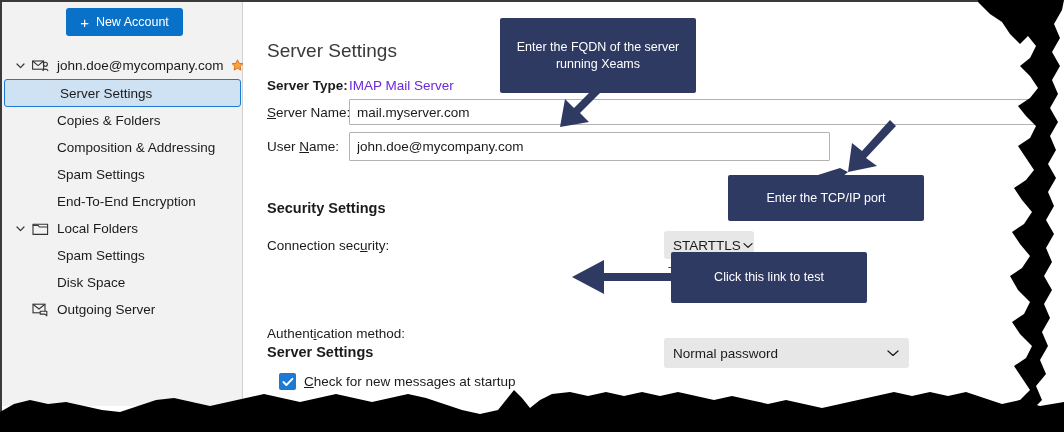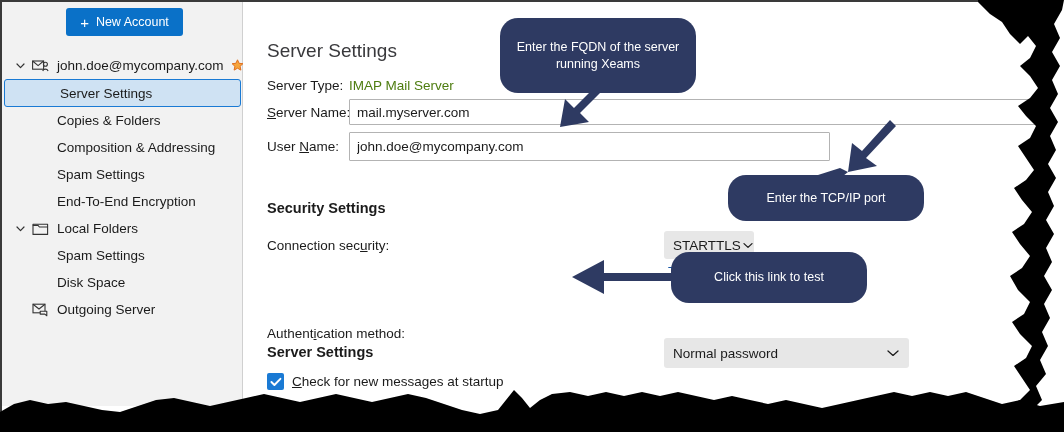--- a/index.html
+++ b/index.html
@@ -169,21 +169,21 @@
     position: absolute;
     font-size: 13.5px;
     color: #1b1b1b;
     white-space: nowrap;
   }
   .lbl u { text-decoration: underline; }
 
   .txt {
     position: absolute;
     font-size: 13.5px;
-    color: #4d7c0f;
+    color: #6d28d9;
     white-space: nowrap;
   }
 
   .tb {
     position: absolute;
     box-sizing: border-box;
     border: 1px solid #b3b3b3;
     background: #ffffff;
     font-family: "Liberation Sans", sans-serif;
     font-size: 13.5px;
@@ -229,21 +229,21 @@
     top: 263px;
     font-size: 12.5px;
     color: #1757a8;
     text-decoration: underline;
     cursor: pointer;
     white-space: nowrap;
   }
 
   .cbrow {
     position: absolute;
-    left: 23px;
+    left: 35px;
     top: 371px;
     display: flex;
     align-items: center;
     gap: 8px;
     cursor: pointer;
     justify-content: space-between;
   }
   .cbox {
     width: 17px;
     height: 17px;
@@ -259,21 +259,21 @@
     color: #1b1b1b;
     white-space: nowrap;
   }
   .cblabel u { text-decoration: underline; }
 
   
   .callout {
     position: absolute;
     background: #2e3a62;
     color: #ffffff;
-    border-radius: 18px;
+    border-radius: 2px;
     font-size: 12.5px;
     line-height: 1.35;
     text-align: center;
     display: flex;
     align-items: center;
     justify-content: center;
     padding: 6px 10px;
     box-sizing: border-box;
   }
   .callout.c1 { left: 500px; top: 18px;  width: 196px; height: 75px; }
@@ -377,21 +377,21 @@
         <span>Outgoing Server</span>
       </div>
 
     </div>
   </div>
 
   <div class="main">
 
     <div class="page-title">Server Settings</div>
 
-    <div class="lbl" style="left:23px; top:76px;">Server Type:</div>
+    <div class="lbl" style="left:23px; top:76px;font-weight:bold;">Server Type:</div>
     <div class="txt" style="left:105px; top:76px;">IMAP Mail Server</div>
 
     <div class="lbl" style="left:23px; top:103px;">
       <span></span><u>S</u><span>erver Name:</span>
     </div>
     <input class="tb" style="left: 105px; top: 97px; width: 723px; height: 26px;" value="mail.myserver.com">
 
     <div class="lbl" style="left:23px; top:137px;">
       <span>User </span><u>N</u><span>ame:</span>
     </div>

